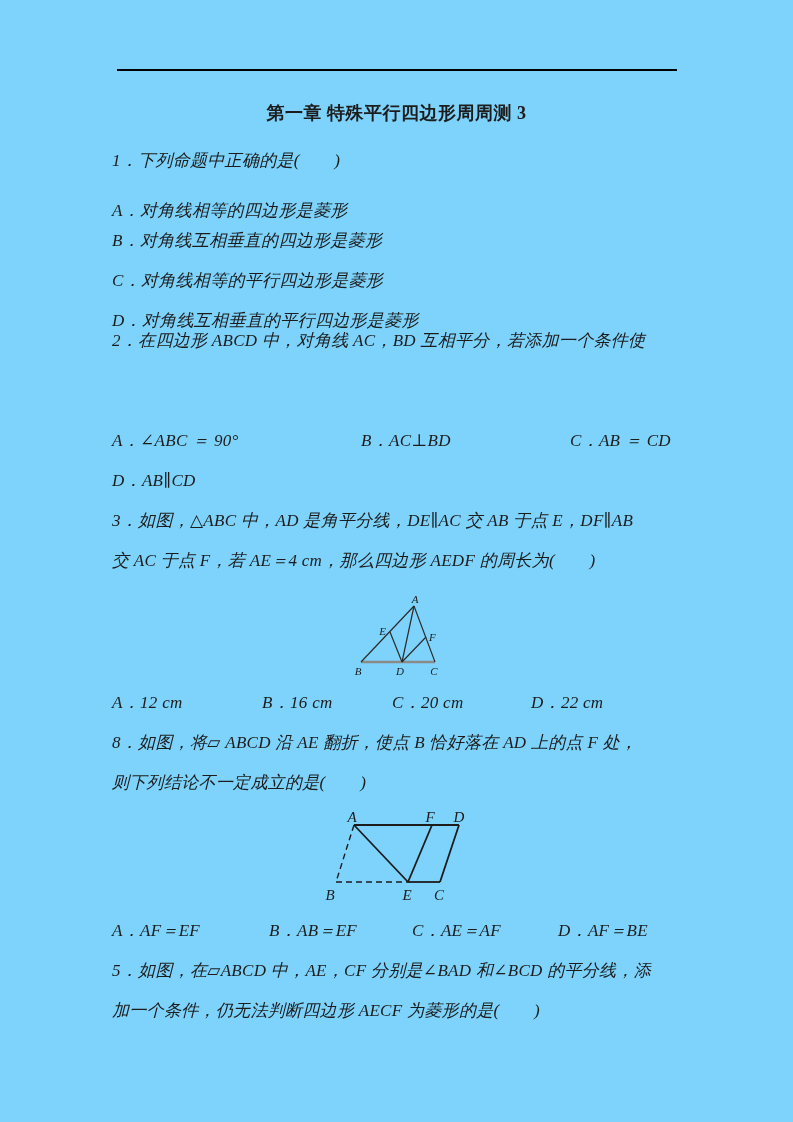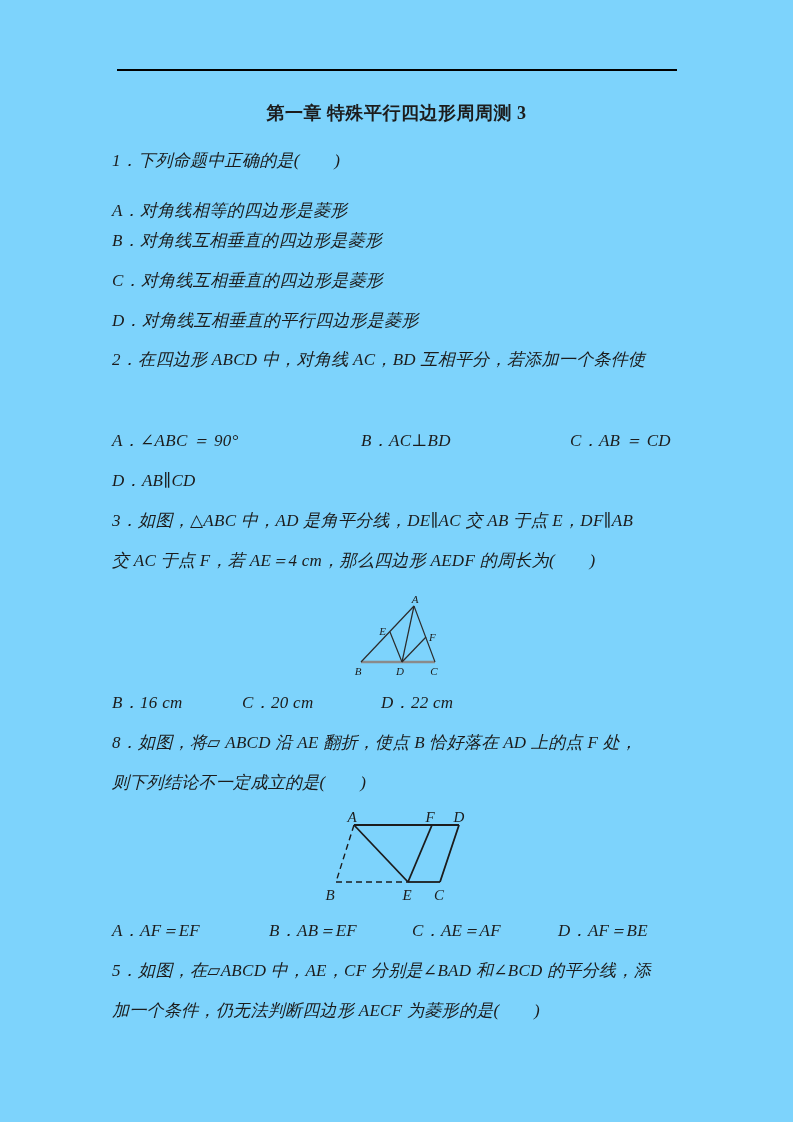--- a/index.html
+++ b/index.html
@@ -41,24 +41,24 @@
 
 <div class="page">
 
   <div class="rule"></div>
 
   <div class="title">第一章 特殊平行四边形周周测 3</div>
 
   <div class="row" style="top:149px">1．下列命题中正确的是(　　)</div>
   <div class="row" style="top:199px">A．对角线相等的四边形是菱形</div>
   <div class="row" style="top:229px">B．对角线互相垂直的四边形是菱形</div>
-  <div class="row" style="top:269px">C．对角线互相垂直的四边形是菱形</div>
+  <div class="row" style="top:269px">C．对角线相等的平行四边形是菱形</div>
   <div class="row" style="top:309px">D．对角线互相垂直的平行四边形是菱形</div>
 
-  <div class="row" style="top:348px">2．在四边形 ABCD 中，对角线 AC，BD 互相平分，若添加一个条件使</div>
+  <div class="row" style="top:329px">2．在四边形 ABCD 中，对角线 AC，BD 互相平分，若添加一个条件使</div>
   <div class="row opts" style="top:429px">
     <span style="width:249px">A．∠ABC ＝ 90°</span>
     <span style="width:209px">B．AC⊥BD</span>
     <span>C．AB ＝ CD</span>
   </div>
   <div class="row" style="top:469px">D．AB∥CD</div>
 
   <div class="row" style="top:509px">3．如图，△ABC 中，AD 是角平分线，DE∥AC 交 AB 于点 E，DF∥AB</div>
   <div class="row" style="top:549px">交 AC 于点 F，若 AE＝4 cm，那么四边形 AEDF 的周长为(　　)</div>
 
@@ -73,20 +73,21 @@
       <text x="67" y="11" font-size="11" text-anchor="middle">A</text>
       <text x="10" y="83" font-size="11" text-anchor="middle">B</text>
       <text x="86" y="83" font-size="11" text-anchor="middle">C</text>
       <text x="52" y="83" font-size="11" text-anchor="middle">D</text>
       <text x="38" y="43" font-size="11" text-anchor="end">E</text>
       <text x="81" y="49" font-size="11" text-anchor="start">F</text>
     </svg>
   </div>
 
   <div class="row opts" style="top:691px">
+    <span style="width:150px">A．12 cm</span>
     <span style="width:130px">B．16 cm</span>
     <span style="width:139px">C．20 cm</span>
     <span>D．22 cm</span>
   </div>
 
   <div class="row" style="top:731px">8．如图，将▱ ABCD 沿 AE 翻折，使点 B 恰好落在 AD 上的点 F 处，</div>
   <div class="row" style="top:771px">则下列结论不一定成立的是(　　)</div>
 
   <div class="fig" style="left:322px;top:812px">
     <svg width="156" height="94" viewBox="0 0 156 94">

